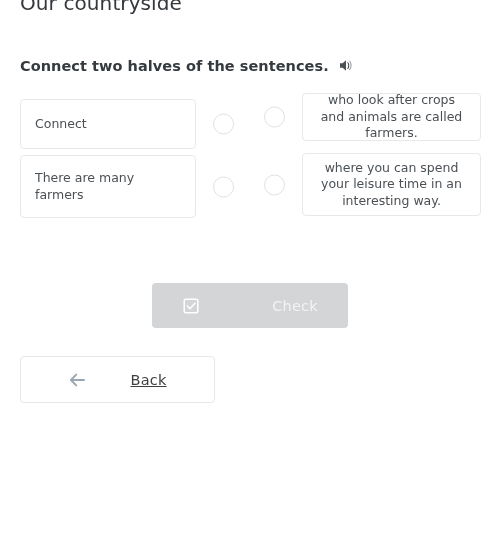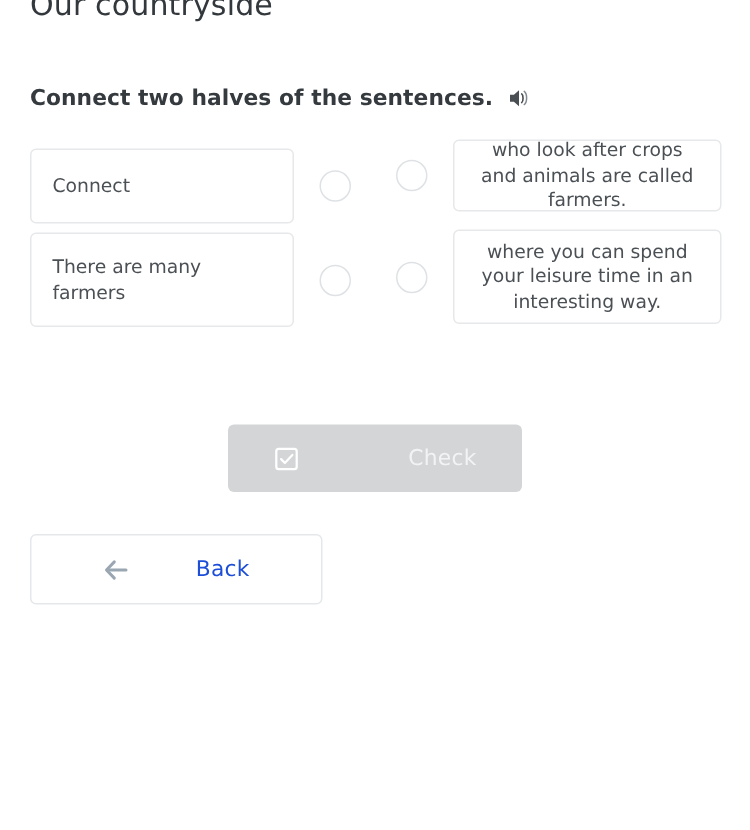--- a/index.html
+++ b/index.html
@@ -163,22 +163,23 @@
     border: 1px solid #e4e8ea;
     border-radius: 4px;
     display: flex;
     align-items: center;
     justify-content: center;
     gap: 44px;
     cursor: pointer;
   }
   .back-label {
     font-size: 14.5px;
-    color: #1d4ed8;
+    color: #404040;
     letter-spacing: 0.2px;
+    text-decoration: underline;
   }
   .back-icon {
     display: inline-flex;
     align-items: center;
     justify-content: center;
     width: 18px;
     height: 18px;
   }
 </style>
 </head>

